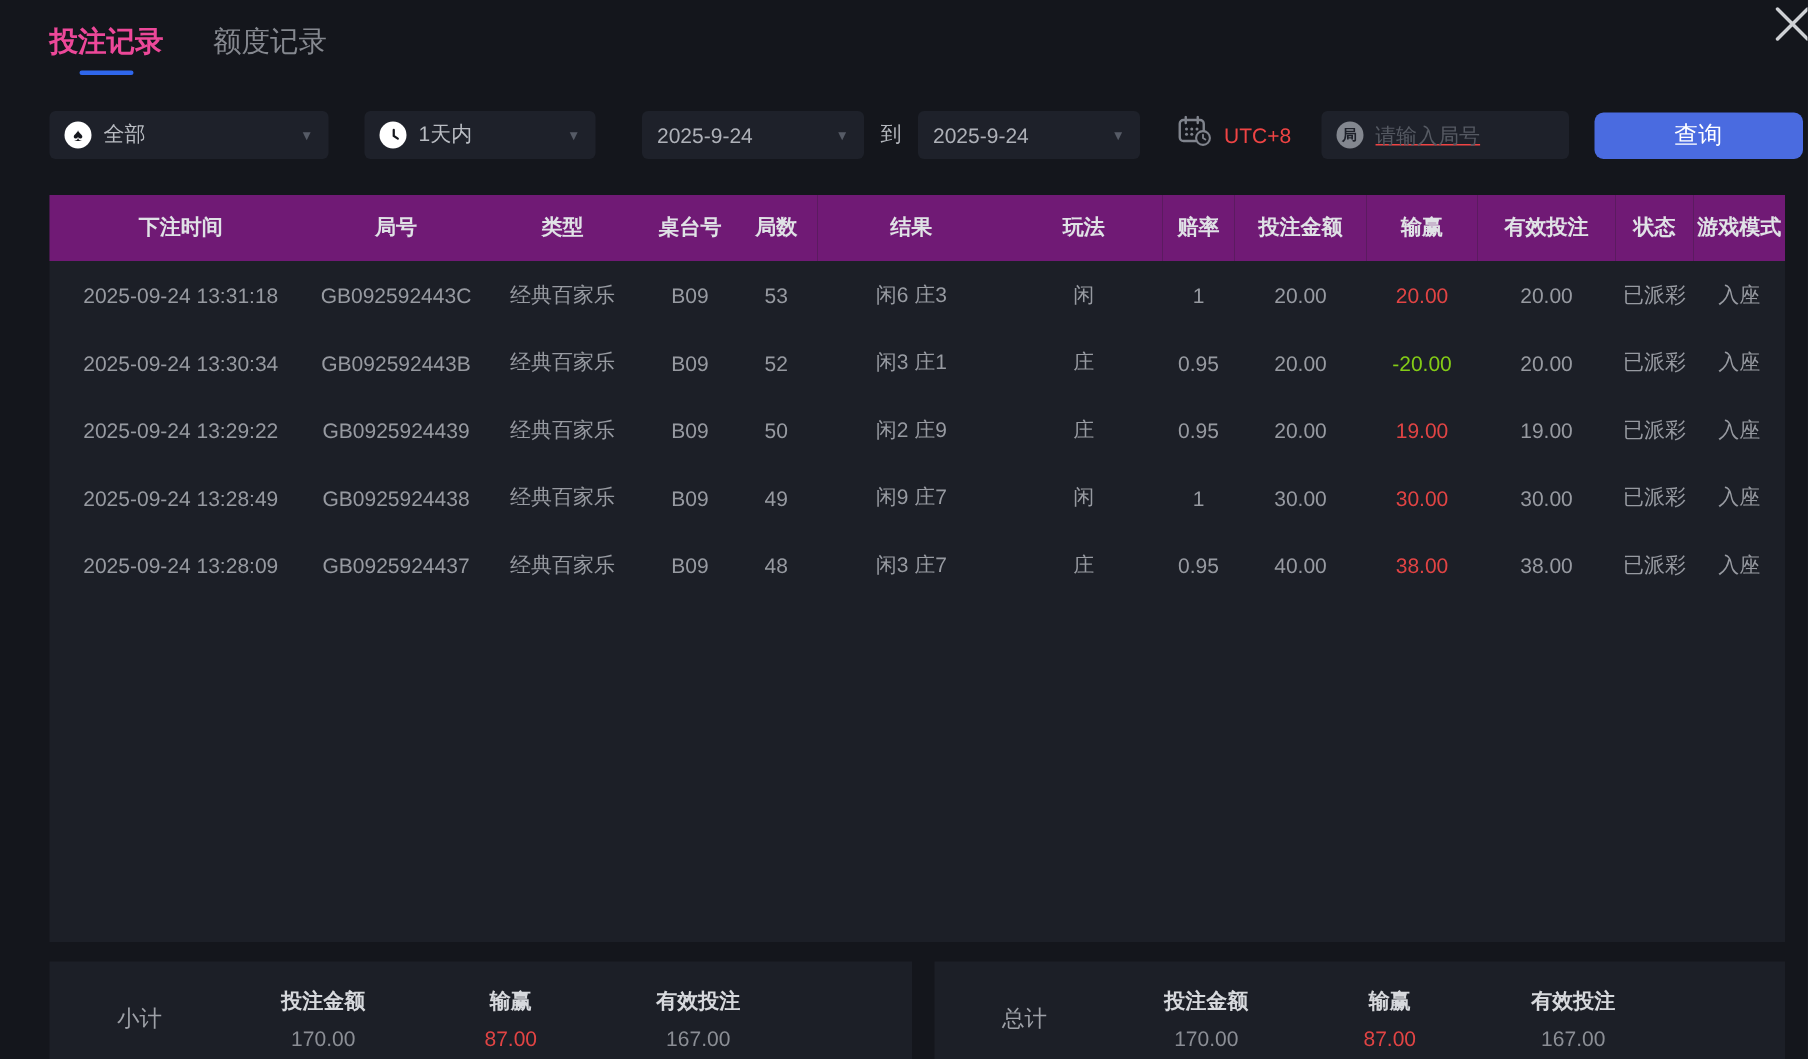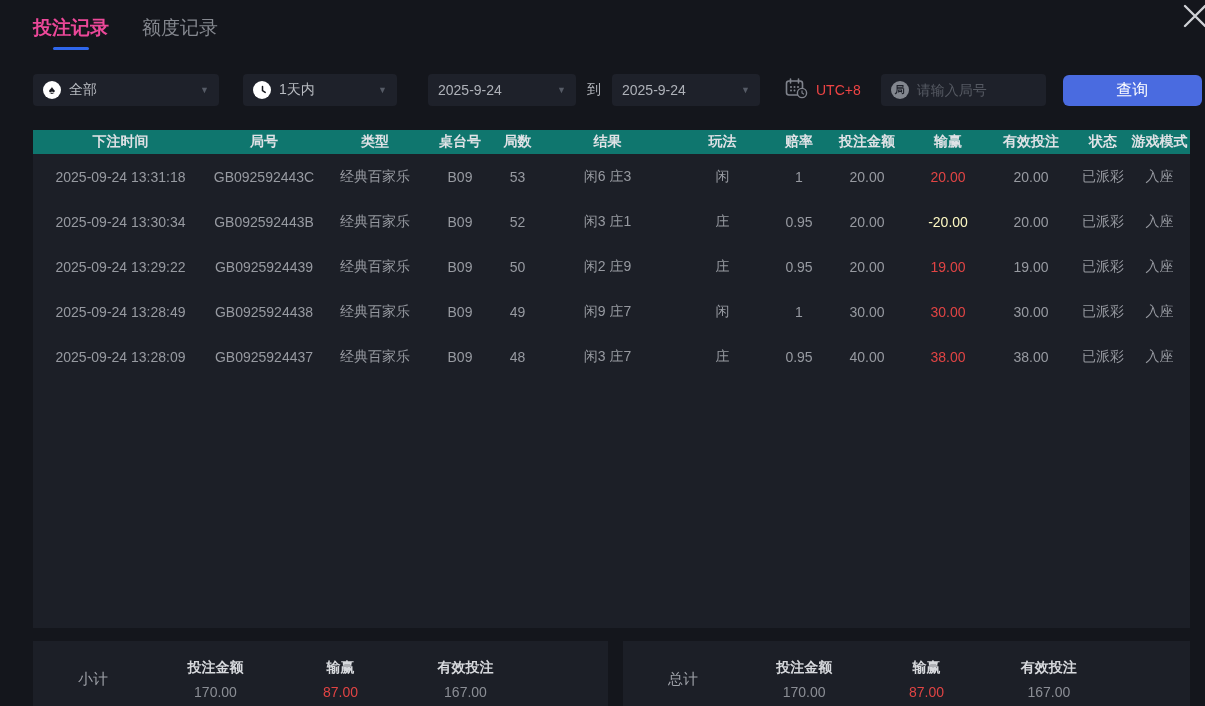--- a/index.html
+++ b/index.html
@@ -33,33 +33,33 @@
   .ic-circle { width:18px; height:18px; border-radius:50%; background:#ffffff;
     display:flex; align-items:center; justify-content:center; margin-right:8px; flex:none; }
   .ic-circle .spade { color:#14161c; font-size:12px; line-height:12px; }
   .cal-icon { margin-left:25px; flex:none; }
   .utc { margin-left:8px; color:#ef4444; font-size:14px; }
   .input-wrap { margin-left:20px; width:165px; }
   .round-ic { width:18px; height:18px; border-radius:50%; background:#83878f;
     display:flex; align-items:center; justify-content:center; margin-right:8px; flex:none;
     color:#1e212a; font-size:10px; font-weight:bold; }
   .input-wrap input { background:transparent; border:none; outline:none; width:100%;
-    color:#ef4444; font-size:14px; font-family:inherit; }
+    color:#ef4444; font-size:14px; font-family:inherit;text-decoration:underline; }
   .input-wrap input::placeholder { color:#565a63; }
   .search-btn { margin-left:17px; width:139px; height:31px; background:#4a6be0;
     border:none; border-radius:6px; color:#ffffff; font-size:16px; cursor:pointer; font-family:inherit;text-align:center; }
   
   .table-wrap { position:absolute; top:130px; left:33px; width:1157px; height:498px; background:#1c1f27; }
   table { border-collapse:collapse; table-layout:fixed; width:1157px; }
-  thead tr { height:24px; background:#0f766e; }
+  thead tr { height:44px; background:#701a75; }
   th { color:#e0e2e6; font-size:14px; font-weight:bold; text-align:center; white-space:nowrap; }
   tbody tr { height:45px; }
   td { color:#979aa1; font-size:14px; text-align:center; white-space:nowrap; overflow:hidden; }
   td.win-pos { color:#e14444; }
-  td.win-neg { color:#fef9c3; }
+  td.win-neg { color:#84cc16; }
   
   .summary { position:absolute; top:641px; height:80px; background:#1c1f27;
     display:flex; align-items:flex-start; padding-top:18px; }
   .sum-left { left:33px; width:575px; }
   .sum-right { left:623px; width:567px; }
   .sum-label { width:120px; text-align:center; color:#9ea1a8; font-size:15px; padding-top:11px; }
   .sum-items { flex:1; display:flex; margin-right:80px; }
   .sum-item { flex:1; text-align:center; }
   .sum-item .lbl { color:#d7d9dd; font-size:14px; font-weight:bold; }
   .sum-item .val { color:#8b8e95; font-size:14px; margin-top:7px;text-align:center; }

